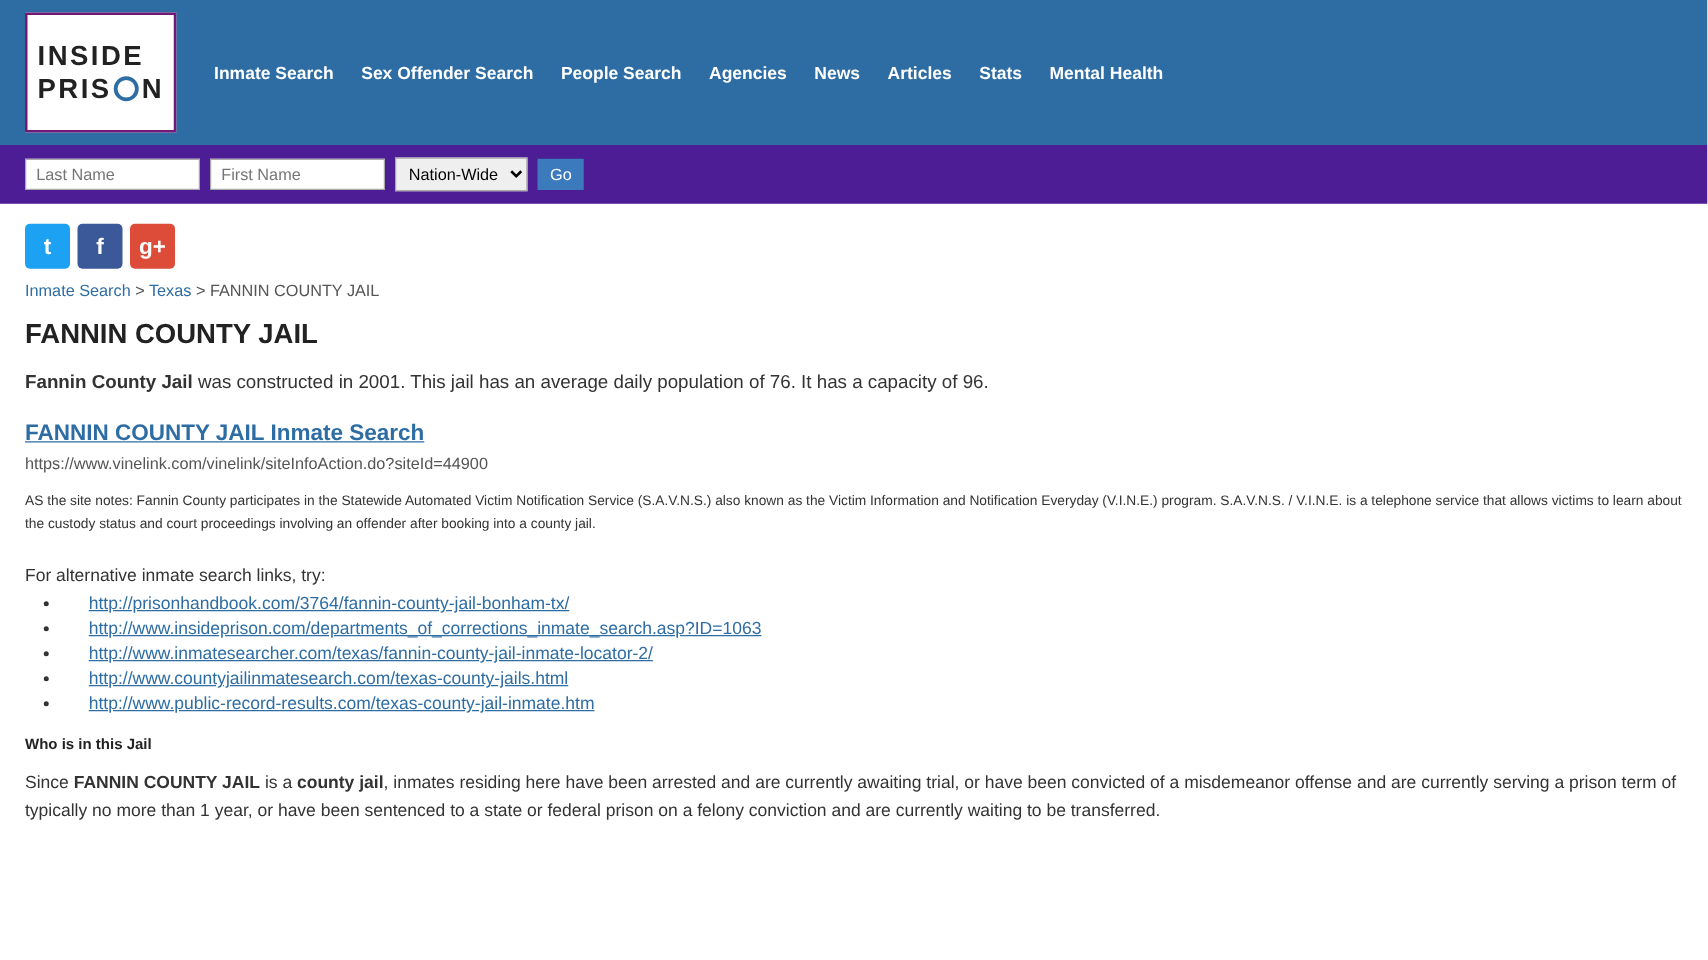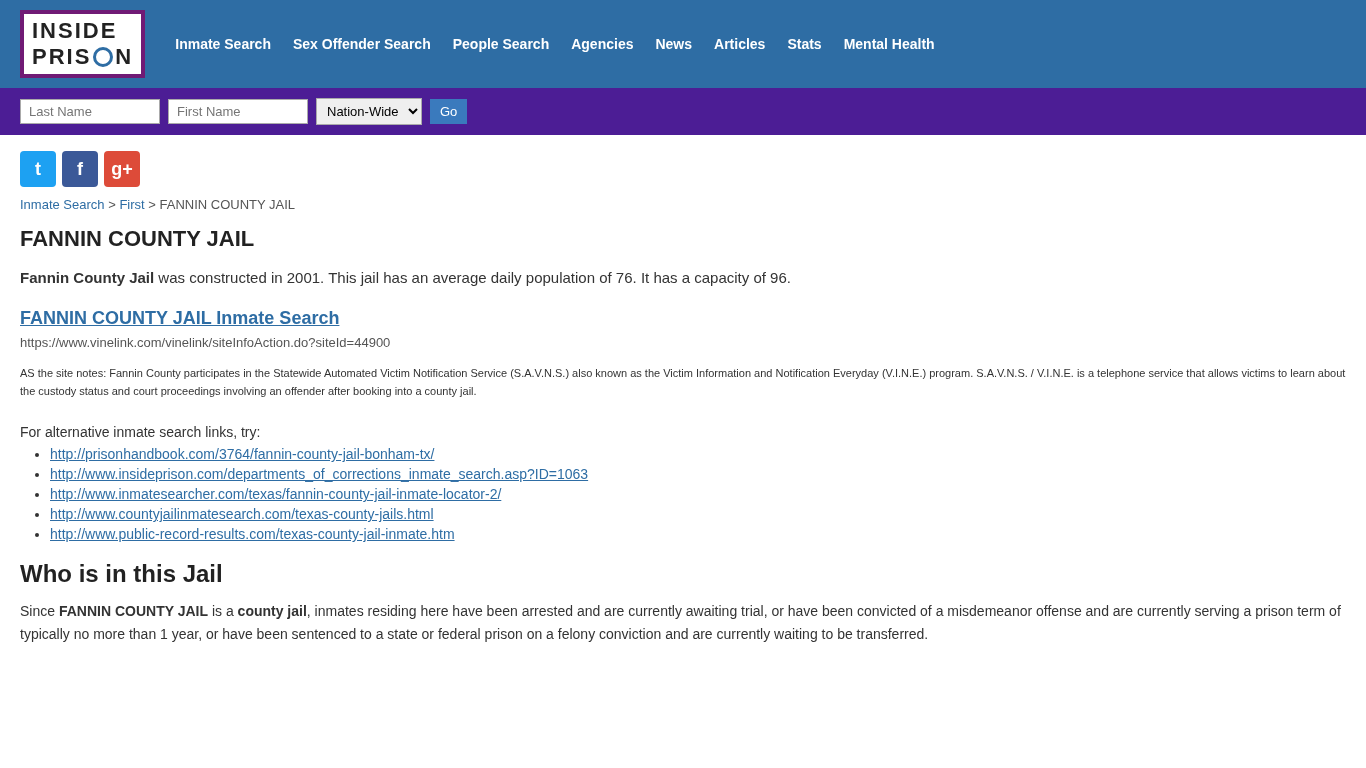--- a/index.html
+++ b/index.html
@@ -8,22 +8,22 @@
     
     #header {
       background: #2e6da4;
       padding: 10px 20px;
       display: flex;
       align-items: center;
       gap: 30px;
     }
     #logo-box {
       background: #fff;
-      border: 4px solid #701a75;
-      padding: 4px 8px;
+      border: 2px solid #701a75;
+      padding: 20px 8px;
       min-width: 120px;
     }
     #logo-inside {
       font-size: 22px;
       font-weight: 900;
       color: #222;
       letter-spacing: 2px;
       font-family: Arial Black, Arial, sans-serif;
     }
     #logo-prison {
@@ -173,25 +173,26 @@
       padding-left: 30px;
       margin-bottom: 18px;
     }
     .alt-links-list li {
       margin-bottom: 4px;
     }
     .alt-links-list li a {
       color: #2e6da4;
       text-decoration: underline;
       font-size: 14px;
+      margin-left: 21px;
     }
 
     
     h2.section-title {
-      font-size: 24px;
+      font-size: 12px;
       font-weight: 900;
       color: #222;
       margin-bottom: 12px;
     }
 
     
     .who-text {
       font-size: 14px;
       line-height: 1.65;
       margin-bottom: 10px;
@@ -246,21 +247,21 @@
   <div class="social-btn social-googleplus">
     <span>g+</span>
   </div>
 </div>
 
 <div id="content">
 
   <div id="breadcrumb">
     <a href="#">Inmate Search</a>
     <span> &gt; </span>
-    <a href="#">First</a>
+    <a href="#">Texas</a>
     <span> &gt; </span>
     <span>FANNIN COUNTY JAIL</span>
   </div>
 
   <h1 class="page-title">FANNIN COUNTY JAIL</h1>
 
   <p class="description">
     <strong>Fannin County Jail</strong><span> was constructed in 2001. This jail has an average daily population of 76. It has a capacity of 96.</span>
   </p>
 

